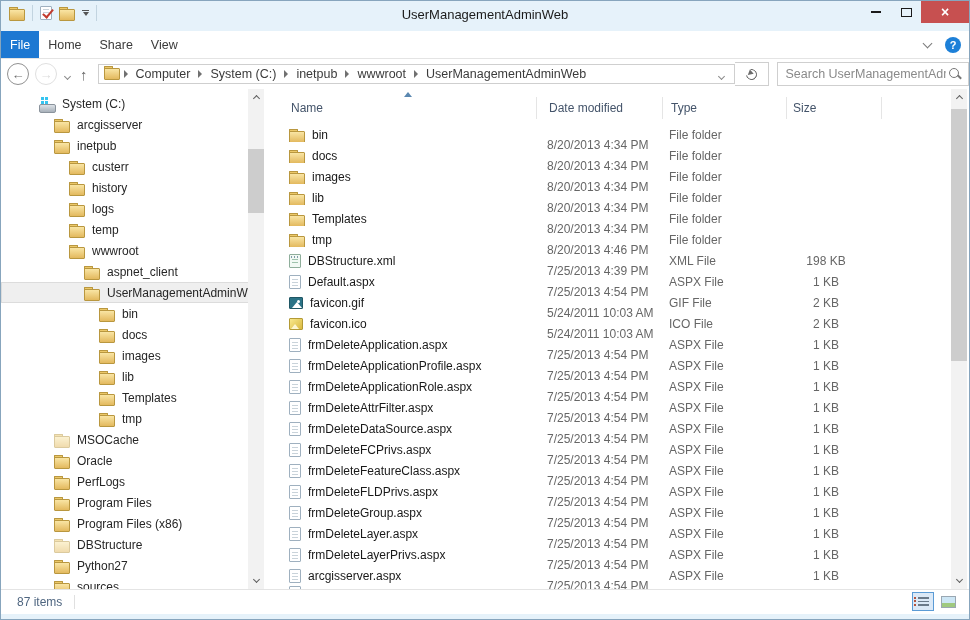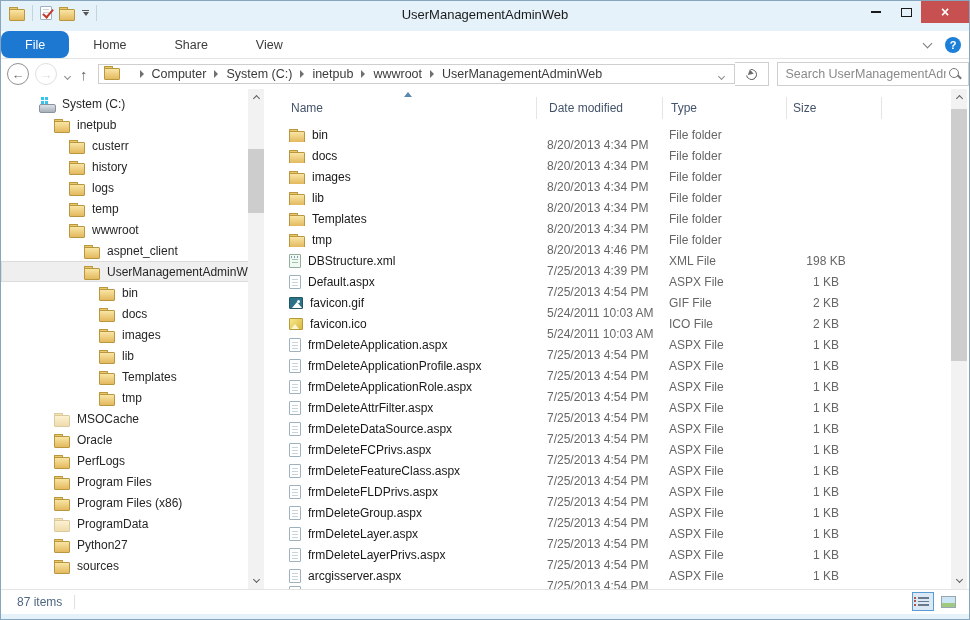--- a/index.html
+++ b/index.html
@@ -12,34 +12,34 @@
   .qat-sep { width:1px; height:16px; background:#c2d4e0; }
   .title { position:absolute; left:0; right:0; top:6px; text-align:center; font-size:13px; color:#1b1b1b; }
   .wincontrols { position:absolute; right:0; top:0; display:flex; height:22px; }
   .wc { width:30px; height:22px; display:flex; align-items:center; justify-content:center; cursor:default; }
   .wc-min-glyph { width:10px; height:2px; background:#1a1a1a; }
   .wc-max-glyph { width:11px; height:9px; border:1.5px solid #1a1a1a; background:transparent; }
   .wc-close { width:48px; background:#c75050; color:#fff; font-size:14px; font-weight:bold; }
 
   
   .ribbon { position:relative; height:28px; background:#fff; border-bottom:1px solid #e4e4e4; display:flex; align-items:stretch; }
-  .tab { padding:0 24px; display:flex; align-items:center; font-size:12.5px; color:#3b3b3b; cursor:default;border-radius:8px; }
+  .tab { padding:0 9px; display:flex; align-items:center; font-size:12.5px; color:#3b3b3b; cursor:default; }
   .tab.active { background:#1d78d2; color:#fff; }
   .ribbon-right { position:absolute; right:8px; top:0; height:28px; display:flex; align-items:center; gap:14px; }
   .chev { display:inline-block; width:7px; height:7px; border-right:1.7px solid #7a7a7a; border-bottom:1.7px solid #7a7a7a; transform:rotate(45deg); margin-top:-3px; }
   .help { width:16px; height:16px; border-radius:50%; background:#1d80d8; color:#fff; font-size:11px; font-weight:bold; display:flex; align-items:center; justify-content:center; }
 
   
   .addr { position:relative; height:30px; background:#fff; display:flex; align-items:center; }
   .nav-circle { width:22px; height:22px; border-radius:50%; border:1px solid #919191; color:#6f6f6f; font-size:13px; display:flex; align-items:center; justify-content:center; margin-left:6px; }
   .nav-circle.disabled { border-color:#e0e0e0; color:#dcdcdc; }
   .nav-dd { margin:0 6px 0 8px; }
   .nav-dd .chev { width:5px; height:5px; border-color:#8a8a8a; }
   .nav-up { font-size:15px; color:#6a6a6a; margin:0 8px 0 4px; }
-  .crumbbar { display:flex; align-items:center; height:20px; width:637px; border:1px solid #cfcfcf; background:#fff; margin-left:2px;gap:16px; }
+  .crumbbar { display:flex; align-items:center; height:20px; width:637px; border:1px solid #cfcfcf; background:#fff; margin-left:2px; }
   .crumb-icon-wrap { padding:0 6px 0 5px; }
   .crumbs { display:flex; align-items:center; gap:8px; flex:1; }
   .crumb-sep { width:0; height:0; border-left:4px solid #707070; border-top:4px solid transparent; border-bottom:4px solid transparent; }
   .crumb { font-size:12.5px; color:#3b3b3b; white-space:nowrap; }
   .crumb-dd { padding:0 10px; }
   .crumb-dd .chev { width:5px; height:5px; border-color:#8a8a8a; }
   .refreshbox { width:34px; height:24px; border:1px solid #cfcfcf; border-left:none; display:flex; align-items:center; justify-content:center; }
   .refresh-glyph { width:11px; height:11px; border:1.6px solid #6b6b6b; border-radius:50%; border-left-color:transparent; position:relative; transform:rotate(35deg); }
   .refresh-glyph::after { content:""; position:absolute; left:-3px; top:-1px; border:3px solid transparent; border-right:5px solid #6b6b6b; transform:rotate(45deg); }
   .searchbox { margin-left:8px; width:192px; height:24px; border:1px solid #cfcfcf; display:flex; align-items:center; background:#fff; }
@@ -212,20 +212,24 @@
   <div class="content">
 
     <div class="treepanel">
       <div class="treerows">
 
           <div class="tree-row" style="--lvl: 0;">
             <span class="ic ic-drive"></span>
             <span>System (C:)</span>
           </div>
 
+          <div class="tree-row" style="--lvl: 1;">
+            <span class="ic ic-folder"></span>
+            <span>arcgisserver</span>
+          </div>
 
           <div class="tree-row" style="--lvl: 1;">
             <span class="ic ic-folder"></span>
             <span>inetpub</span>
           </div>
 
           <div class="tree-row" style="--lvl: 2;">
             <span class="ic ic-folder"></span>
             <span>custerr</span>
           </div>
@@ -310,21 +314,21 @@
             <span>Program Files</span>
           </div>
 
           <div class="tree-row" style="--lvl: 1;">
             <span class="ic ic-folder"></span>
             <span>Program Files (x86)</span>
           </div>
 
           <div class="tree-row" style="--lvl: 1;">
             <span class="ic ic-folderfaded"></span>
-            <span>ProgramData</span>
+            <span>DBStructure</span>
           </div>
 
           <div class="tree-row" style="--lvl: 1;">
             <span class="ic ic-folder"></span>
             <span>Python27</span>
           </div>
 
           <div class="tree-row" style="--lvl: 1;">
             <span class="ic ic-folder"></span>
             <span>sources</span>

